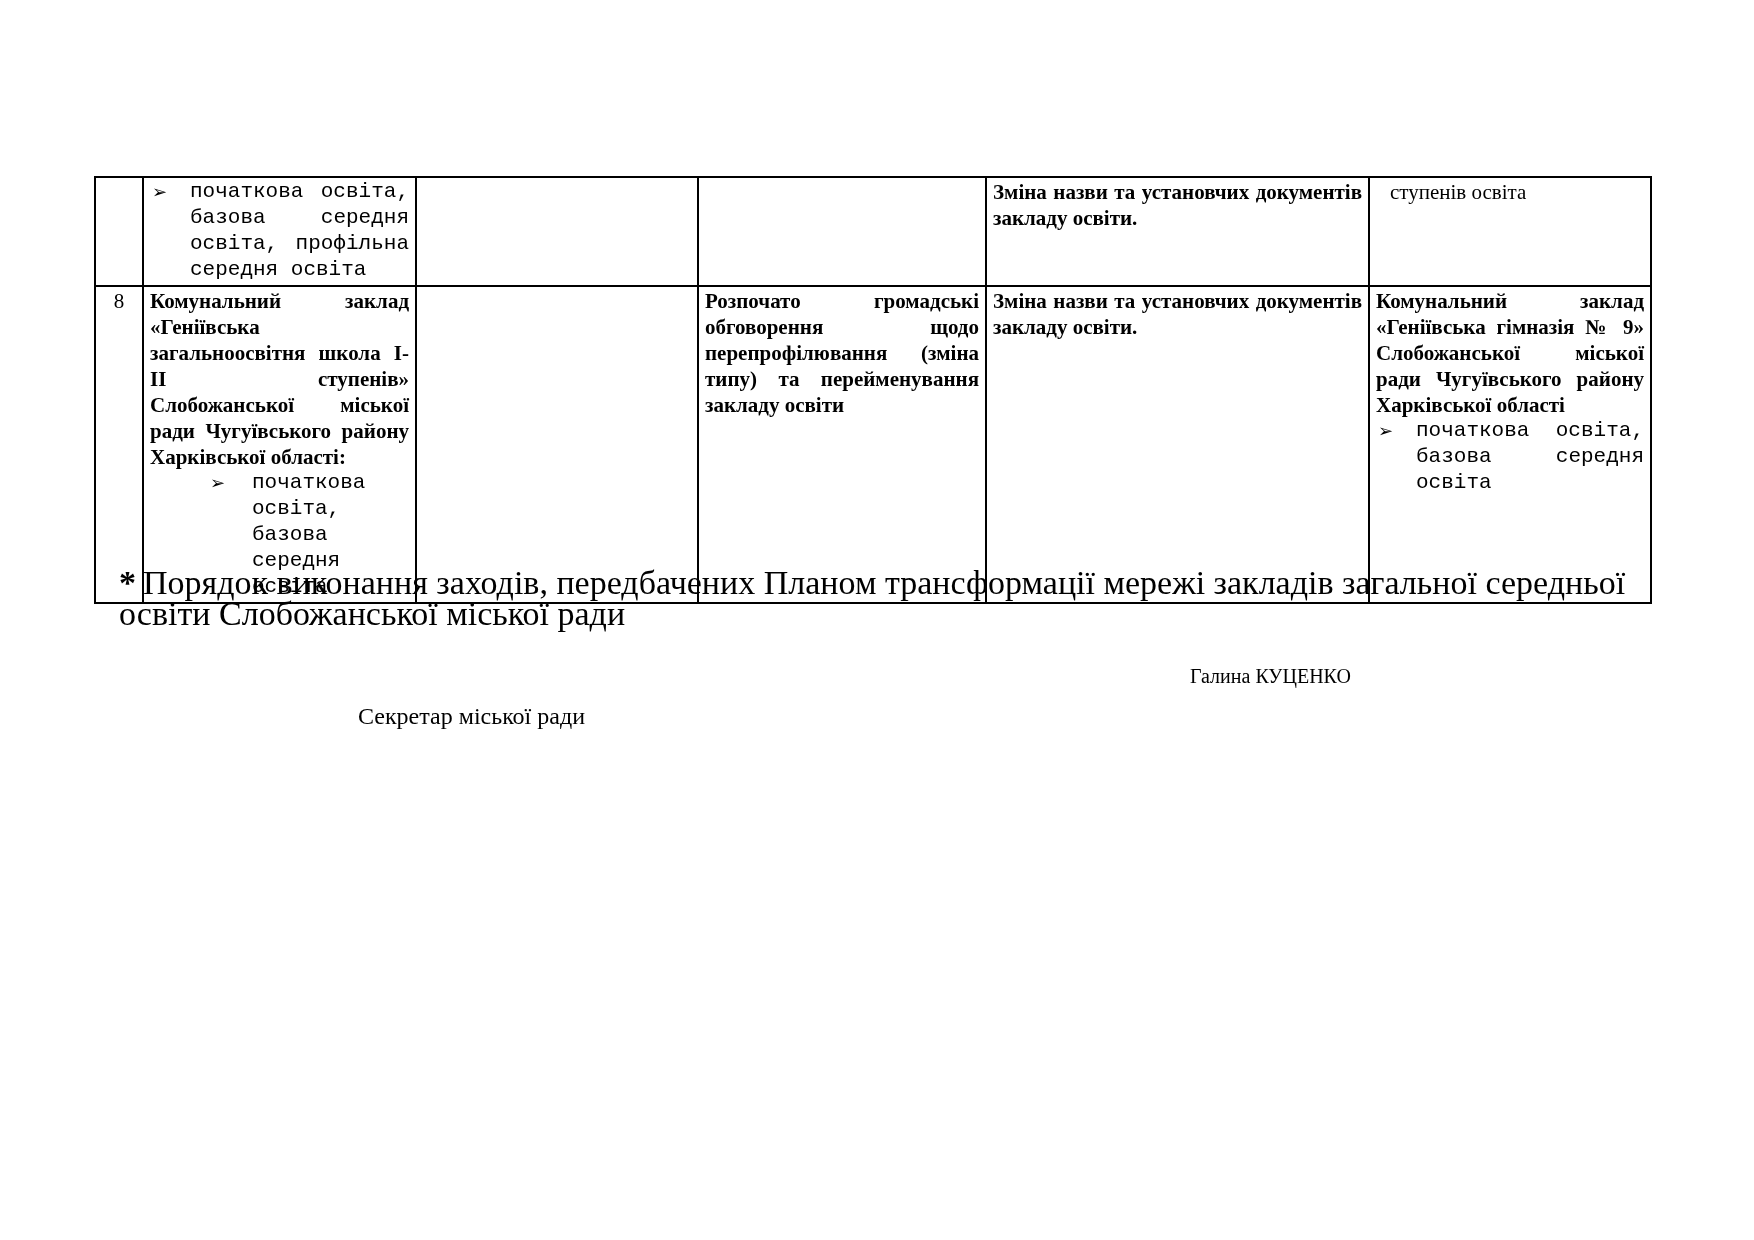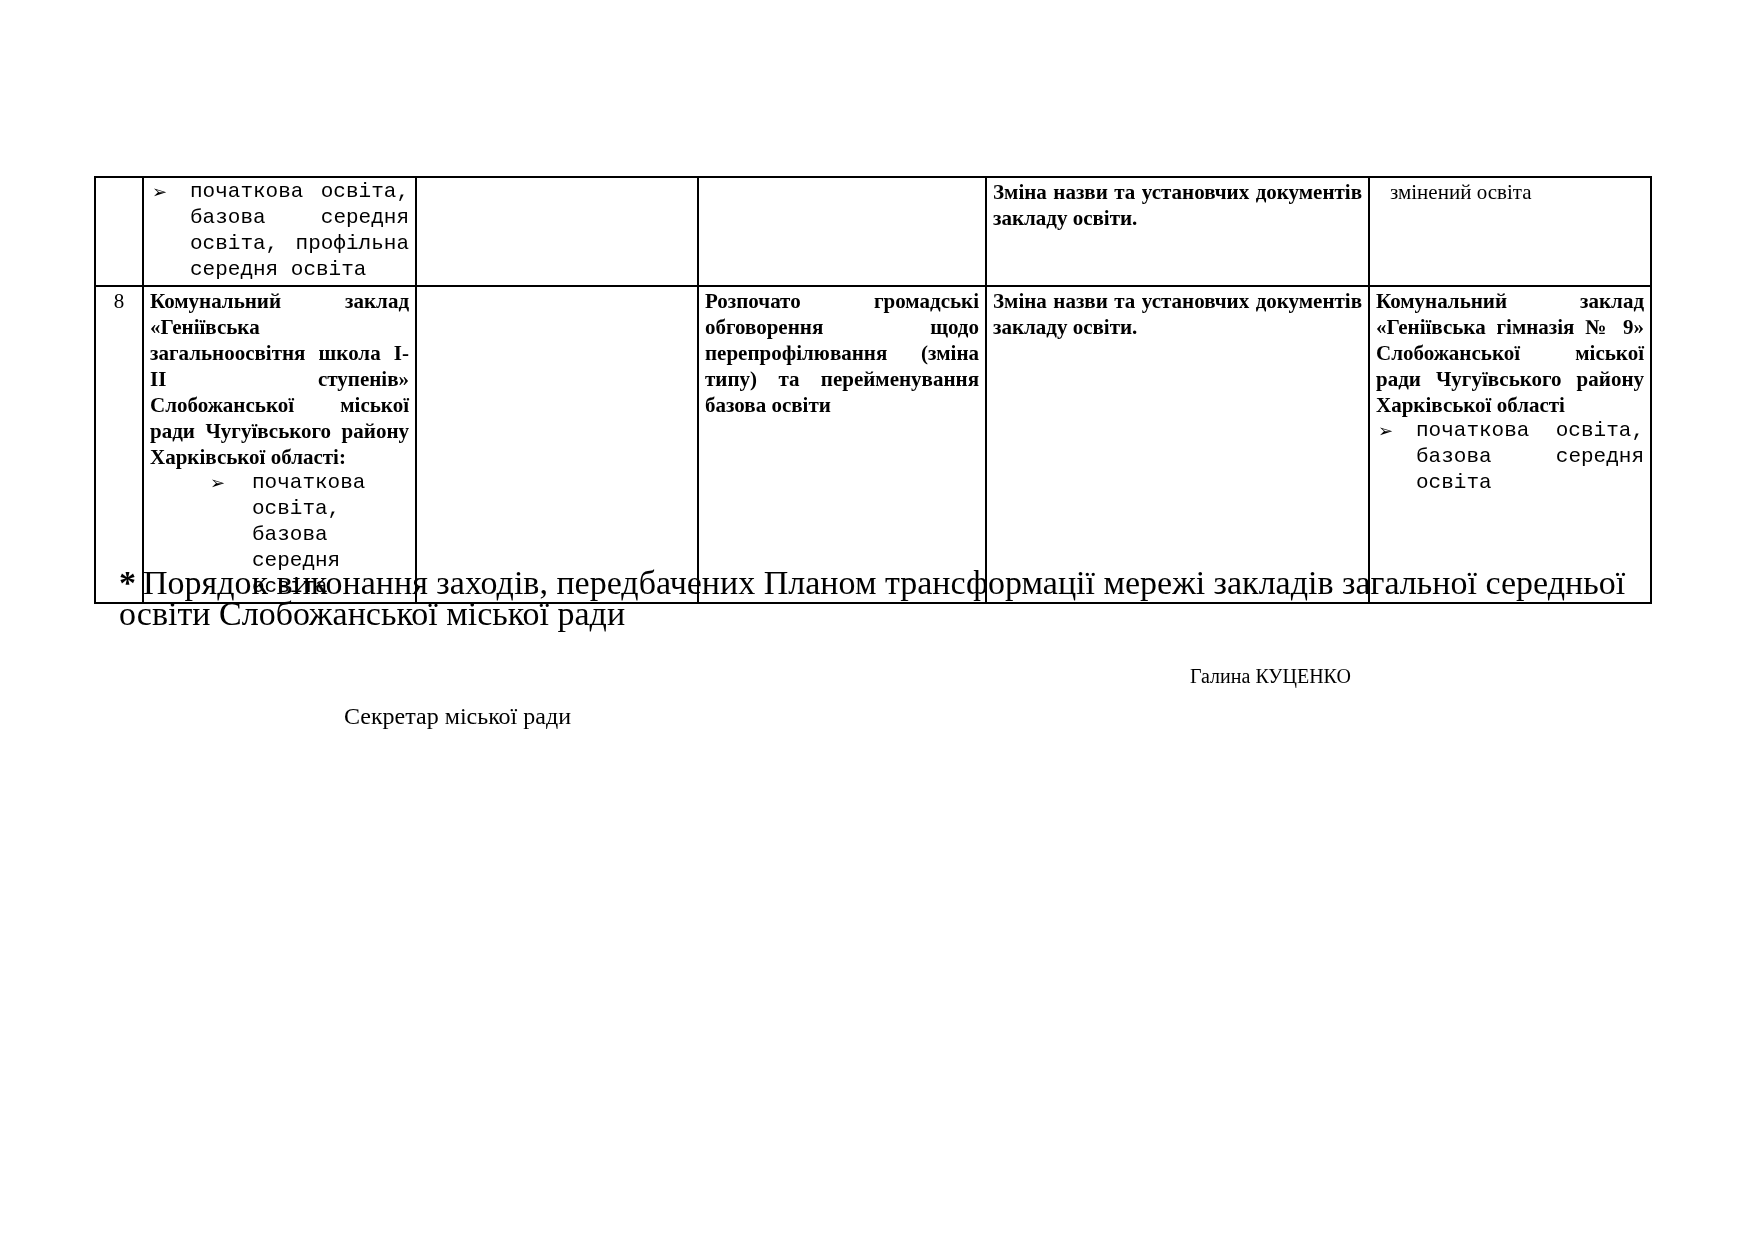--- a/index.html
+++ b/index.html
@@ -75,21 +75,21 @@
     color: #000000;
   }
   .footnote .fn-marker {
     font-weight: bold;
     margin-right: 7px;
   }
 
   
   .sig-title {
     position: absolute;
-    left: 344px;
+    left: 358px;
     top: 701px;
     font-size: 24px;
     line-height: 30px;
     color: #000000;
     white-space: nowrap;
   }
   .sig-name {
     position: absolute;
     left: 1190px;
     top: 661px;
@@ -119,35 +119,35 @@
         <td>
           <div class="bullet-row">
             <span class="bullet">➢</span>
             <div class="btext">початкова освіта, базова середня освіта, профільна середня освіта</div>
           </div>
         </td>
         <td></td>
         <td></td>
         <td class="just">Зміна назви та установчих документів закладу освіти.</td>
         <td>
-          <div class="indent-sm">змінений освіта</div>
+          <div class="indent-sm">ступенів освіта</div>
         </td>
       </tr>
 
       <tr class="row-8">
         <td class="c-num">8</td>
         <td>
           <div class="just">Комунальний заклад «Геніївська загальноосвітня школа І-ІІ ступенів» Слобожанської міської ради Чугуївського району Харківської області:</div>
           <div class="bullet-row nested">
             <span class="bullet">➢</span>
             <div class="btext">початкова освіта, базова середня освіта</div>
           </div>
         </td>
         <td></td>
-        <td class="just">Розпочато громадські обговорення щодо перепрофілювання (зміна типу) та перейменування базова освіти</td>
+        <td class="just">Розпочато громадські обговорення щодо перепрофілювання (зміна типу) та перейменування закладу освіти</td>
         <td class="just">Зміна назви та установчих документів закладу освіти.</td>
         <td>
           <div class="just">Комунальний заклад «Геніївська гімназія № 9» Слобожанської міської ради Чугуївського району Харківської області</div>
           <div class="bullet-row">
             <span class="bullet">➢</span>
             <div class="btext">початкова освіта, базова середня освіта</div>
           </div>
         </td>
       </tr>
     </tbody>

